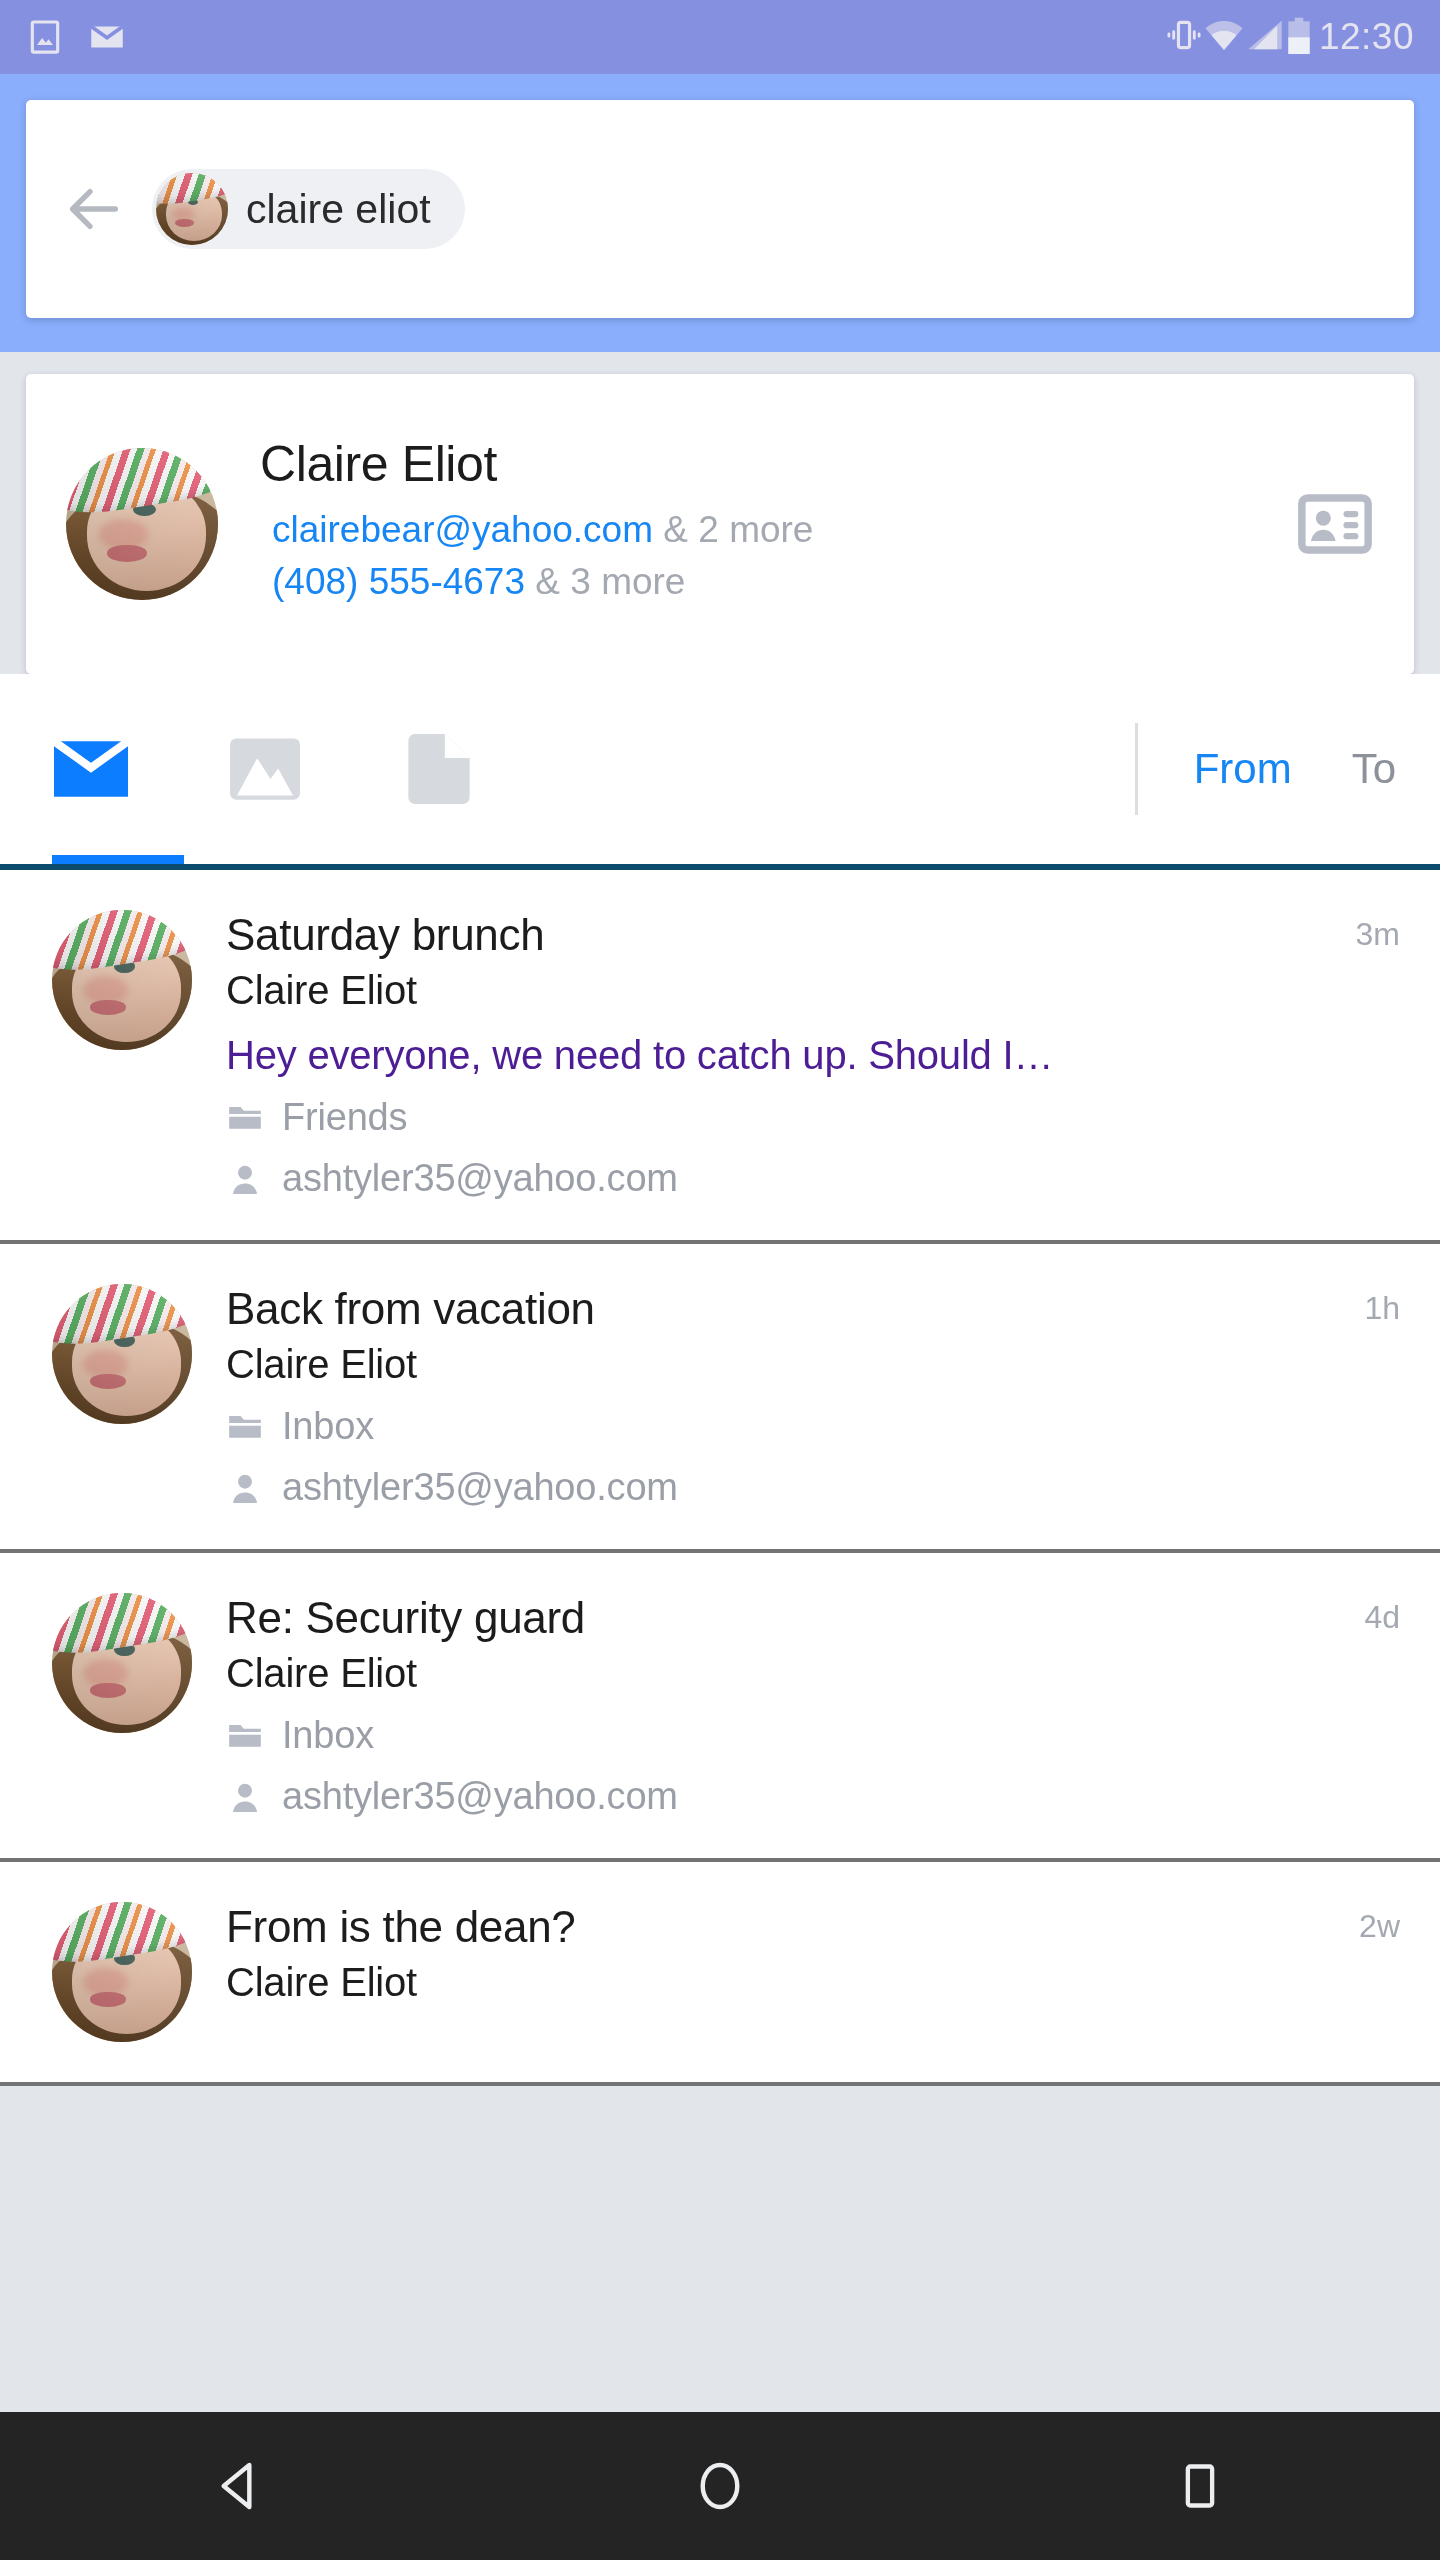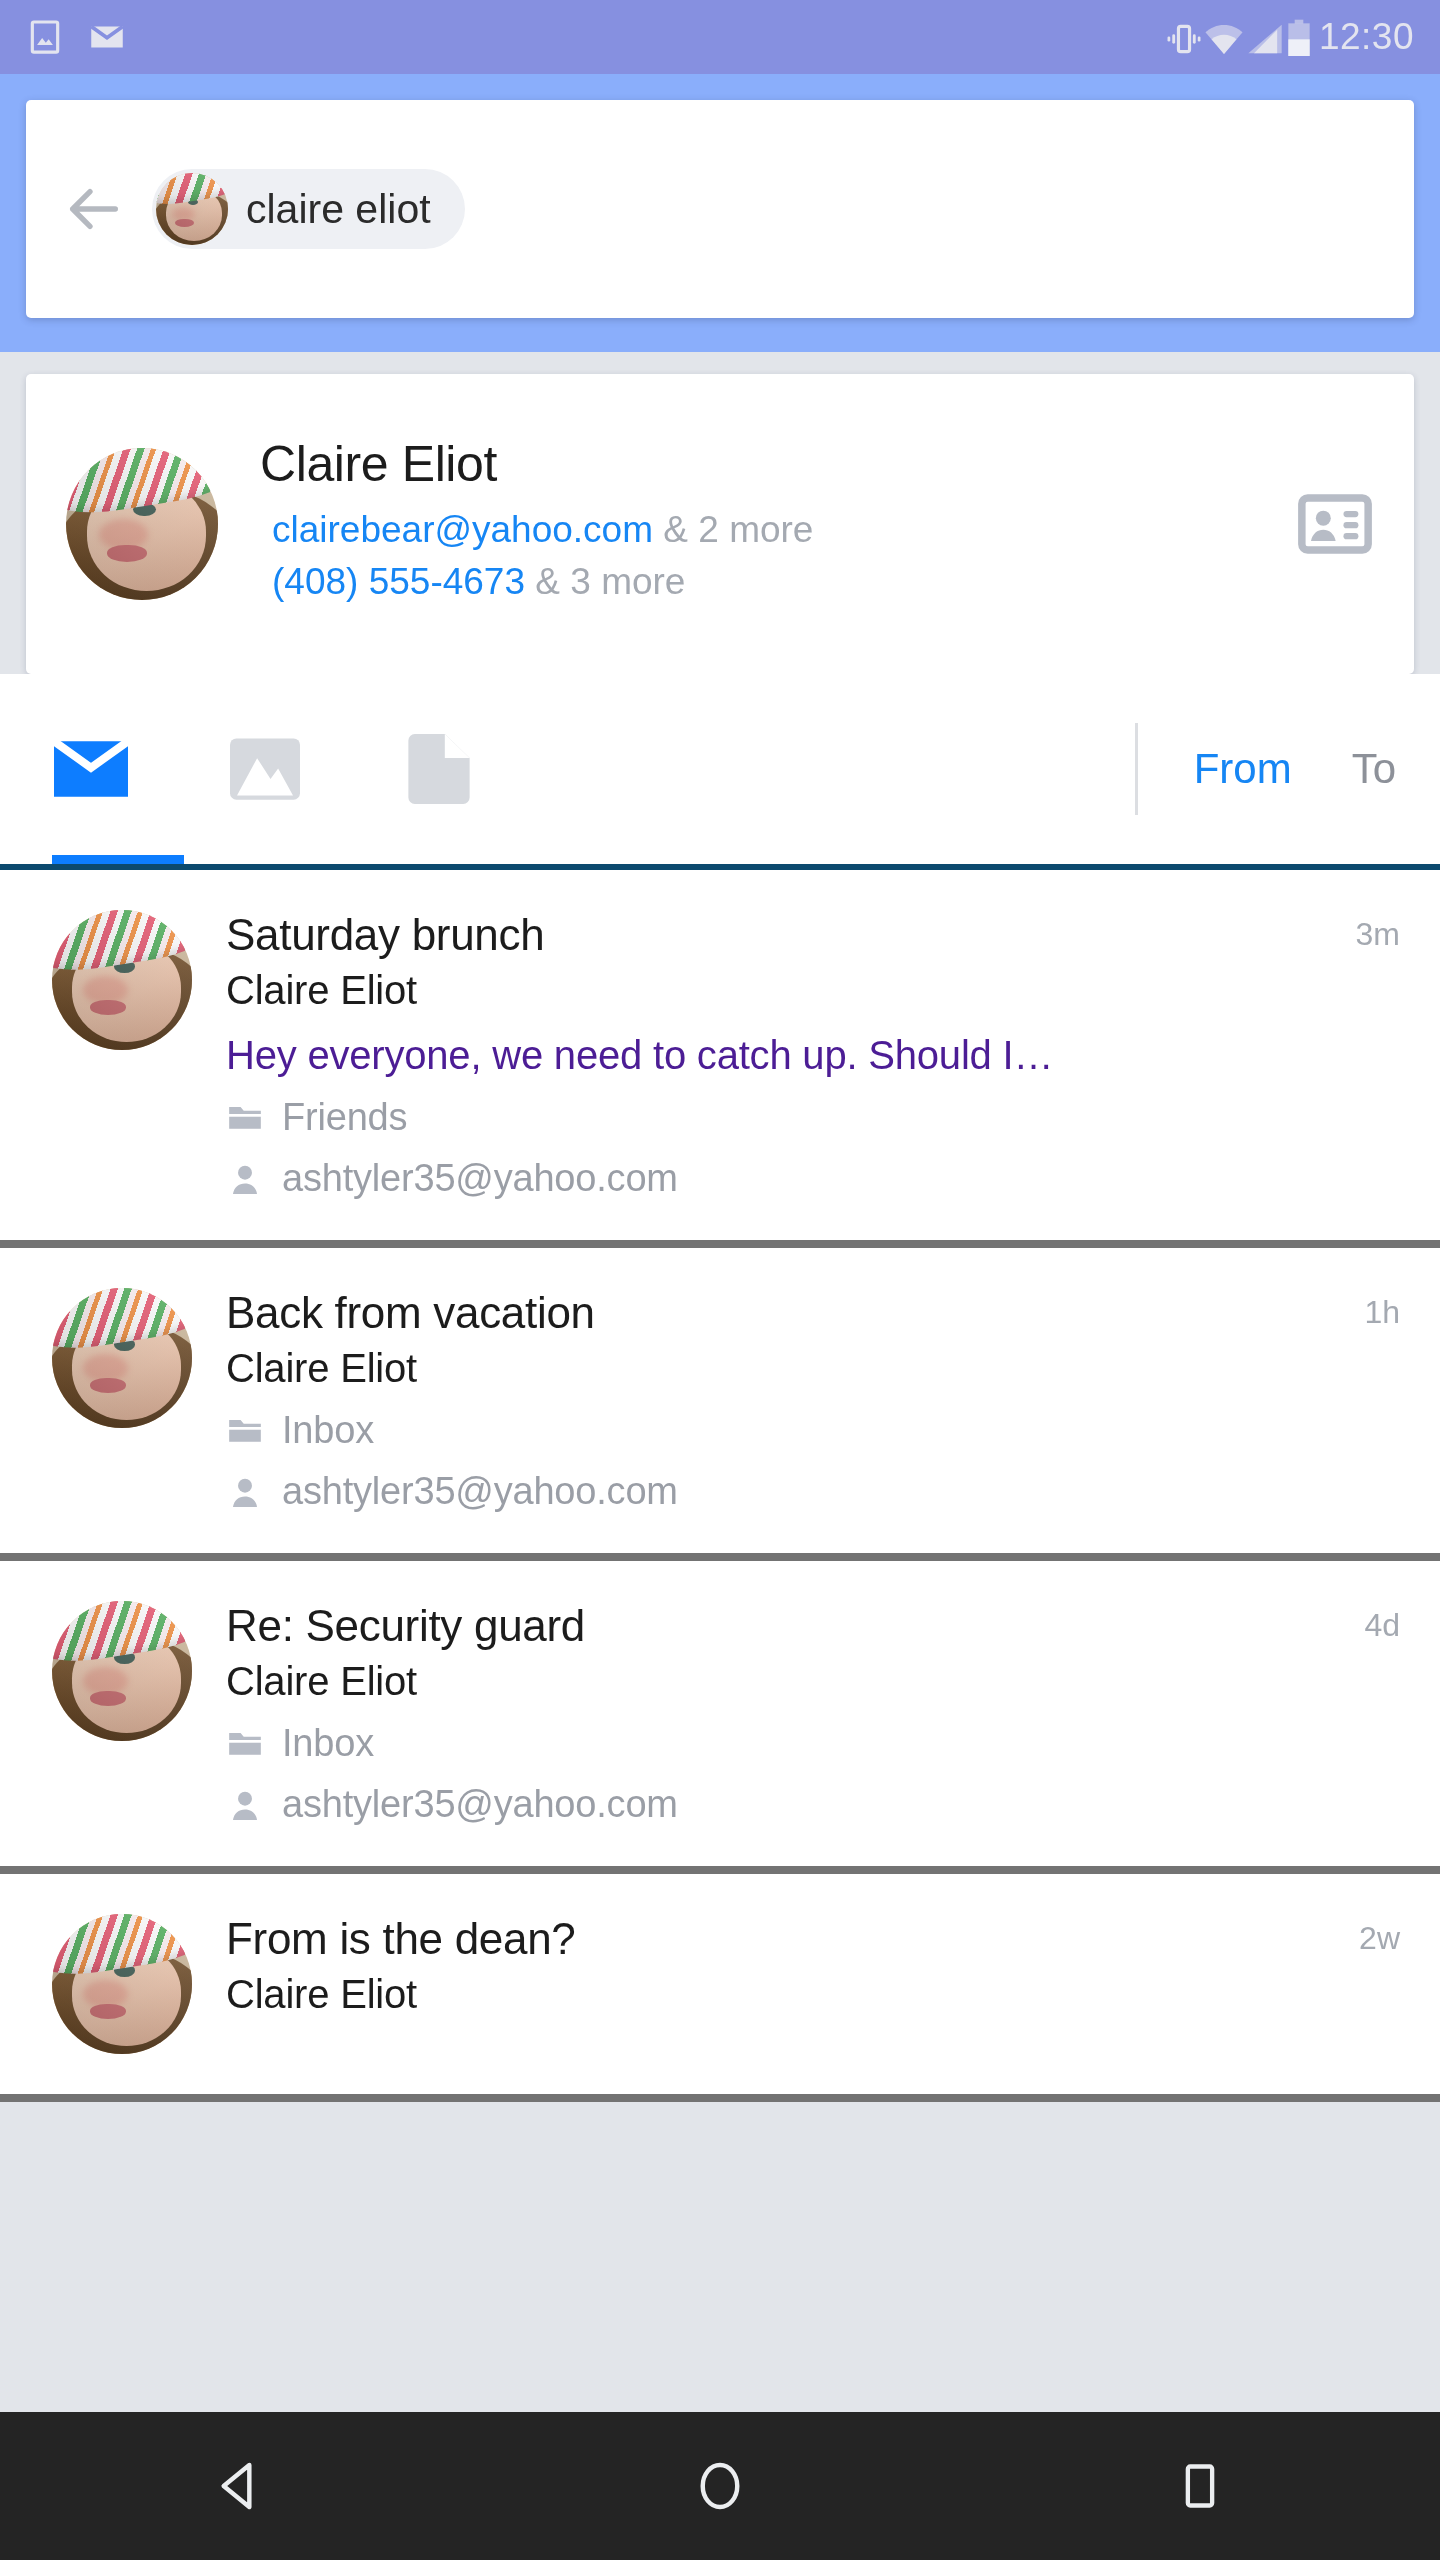--- a/index.html
+++ b/index.html
@@ -15,21 +15,21 @@
   .statusbar {
     height:74px;
     background:#8690e0;
     display:flex;
     align-items:center;
     padding:0 26px;
     position:relative;
     z-index:12;
   }
   .sb-left { display:flex; align-items:center; gap:22px; }
-  .sb-right { margin-left:auto; display:flex; align-items:flex-end; }
+  .sb-right { margin-left:auto; display:flex; align-items:flex-start; }
   .sb-time {
     color:#e3e4ef; font-size:37px; letter-spacing:0.5px; margin-left:6px;
   }
   .sb-ico { display:block; }
 
   
   .header {
     background:#8aaefb;
     padding:26px 26px 34px 26px;
     position:relative;
@@ -137,21 +137,21 @@
   .tab-underline {
     position:absolute; left:52px; bottom:0;
     width:132px; height:9px; background:#0d7dff;
   }
 
   
   .list { background:#fff; }
   .row {
     display:flex;
     padding:40px 40px 40px 52px;
-    border-bottom:8px solid #737373;
+    border-bottom:4px solid #737373;
     position:relative;
   }
   .row-avatar { width:140px; height:140px; border-radius:50%; margin-right:34px; flex:0 0 auto; }
   .row-body { flex:1 1 auto; min-width:0; }
   .row-top { display:flex; align-items:flex-start; }
   .row-subject {
     font-size:44px; color:#1c1c1c; flex:1 1 auto;
     white-space:nowrap; overflow:hidden; text-overflow:ellipsis;
     letter-spacing:-.3px;
   }

